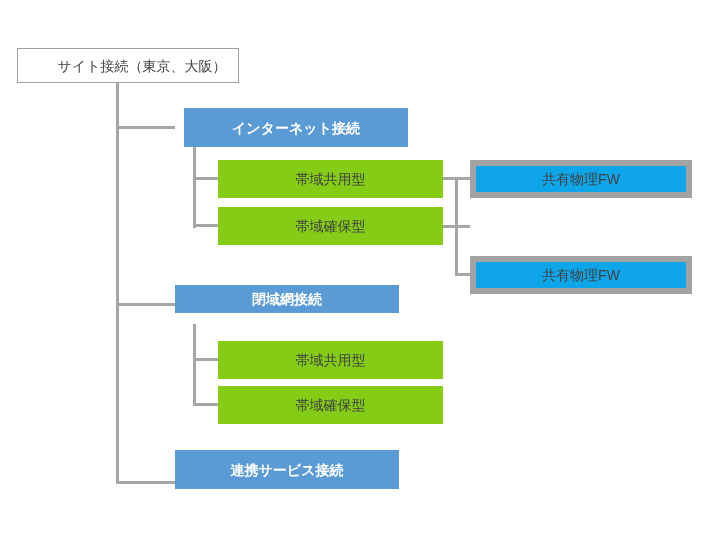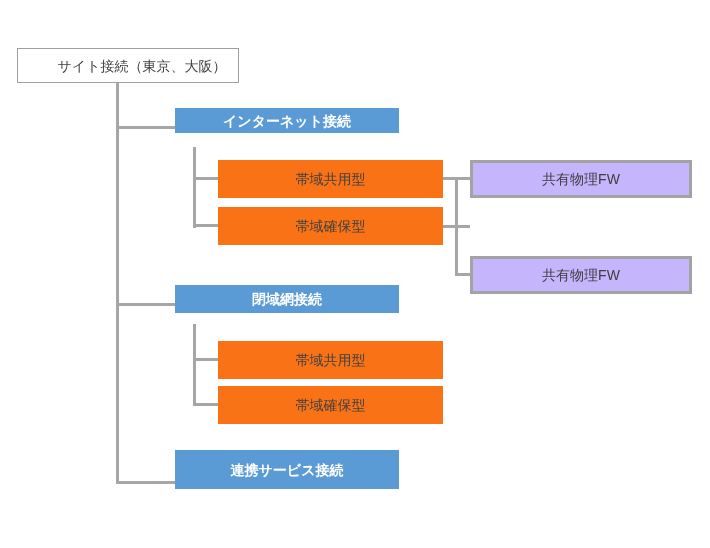--- a/index.html
+++ b/index.html
@@ -30,26 +30,26 @@
     border: 1px solid #A0A0A0;
     color: #404040;
     padding-left: 28px;
   }
   .node--category {
     background: #5B9BD5;
     color: #ffffff;
     font-weight: bold;
   }
   .node--subtype {
-    background: #f97316;
+    background: #84cc16;
     color: #404040;
   }
   .node--fw {
-    background: #c4b5fd;
-    border: 3px solid #a3a3a3;
+    background: #0ea5e9;
+    border: 6px solid #a3a3a3;
     color: #404040;
     justify-content: center;
   }
   .line {
     position: absolute;
     background: #A6A6A6;
   }
 </style>
 </head>
 <body>
@@ -71,21 +71,21 @@
   <div class="line" style="left:455px; top:273px; width:15px; height:3px"></div>
 
   <div class="line" style="left:193px; top:324px; width:3px;  height:82px"></div>
   <div class="line" style="left:193px; top:358px; width:25px; height:3px"></div>
   <div class="line" style="left:193px; top:403px; width:25px; height:3px"></div>
 
   <div class="node node--root" style="left:17px; top:48px; width:222px; height:35px">
     <span>サイト接続（東京、大阪）</span>
   </div>
 
-  <div class="node node--category" style="left:175px; top:108px; width:224px; height:25px">
+  <div class="node node--category" style="left:184px; top:108px; width:224px; height:39px">
     <span>インターネット接続</span>
   </div>
   <div class="node node--subtype" style="left:218px; top:160px; width:225px; height:38px">
     <span>帯域共用型</span>
   </div>
   <div class="node node--subtype" style="left:218px; top:207px; width:225px; height:38px">
     <span>帯域確保型</span>
   </div>
 
   <div class="node node--fw" style="left:470px; top:160px; width:222px; height:38px">

